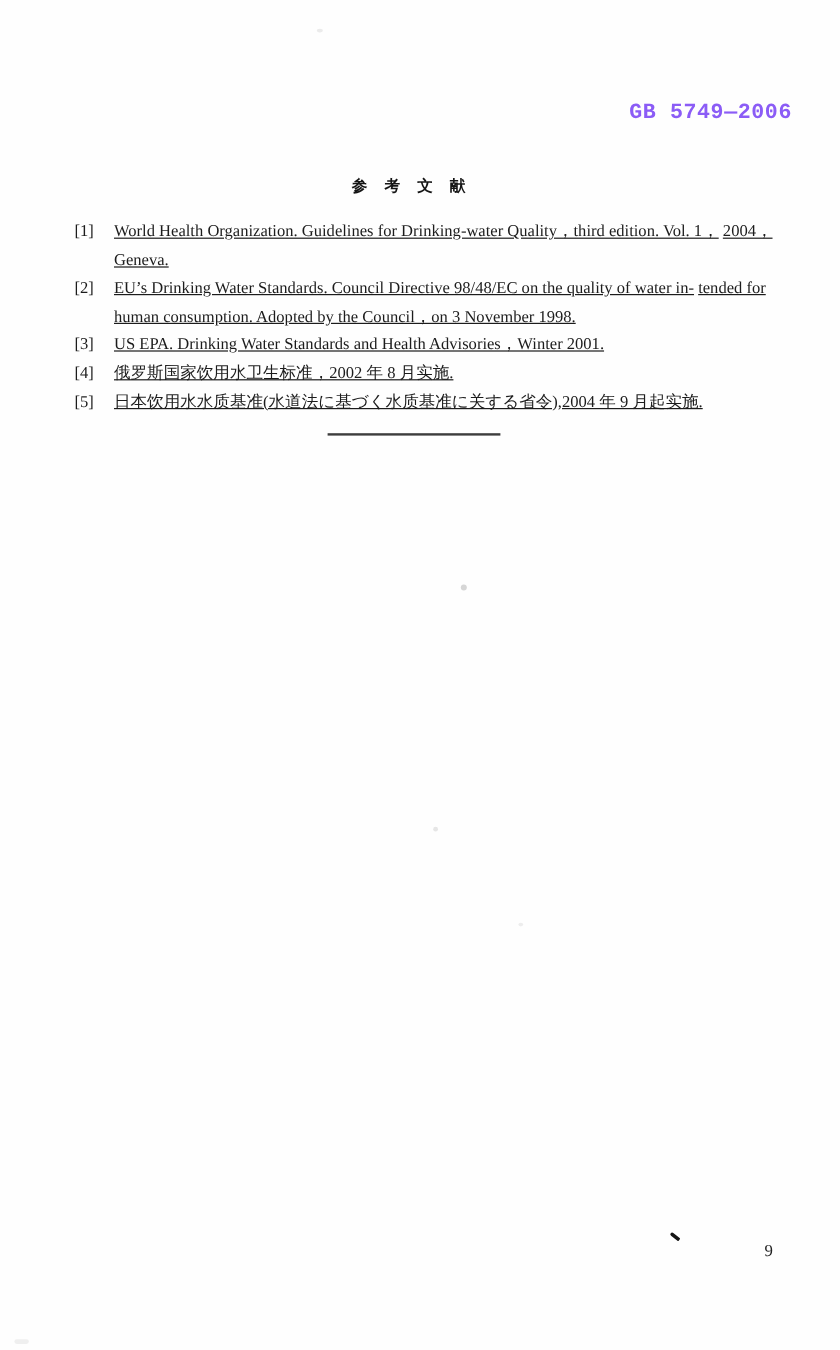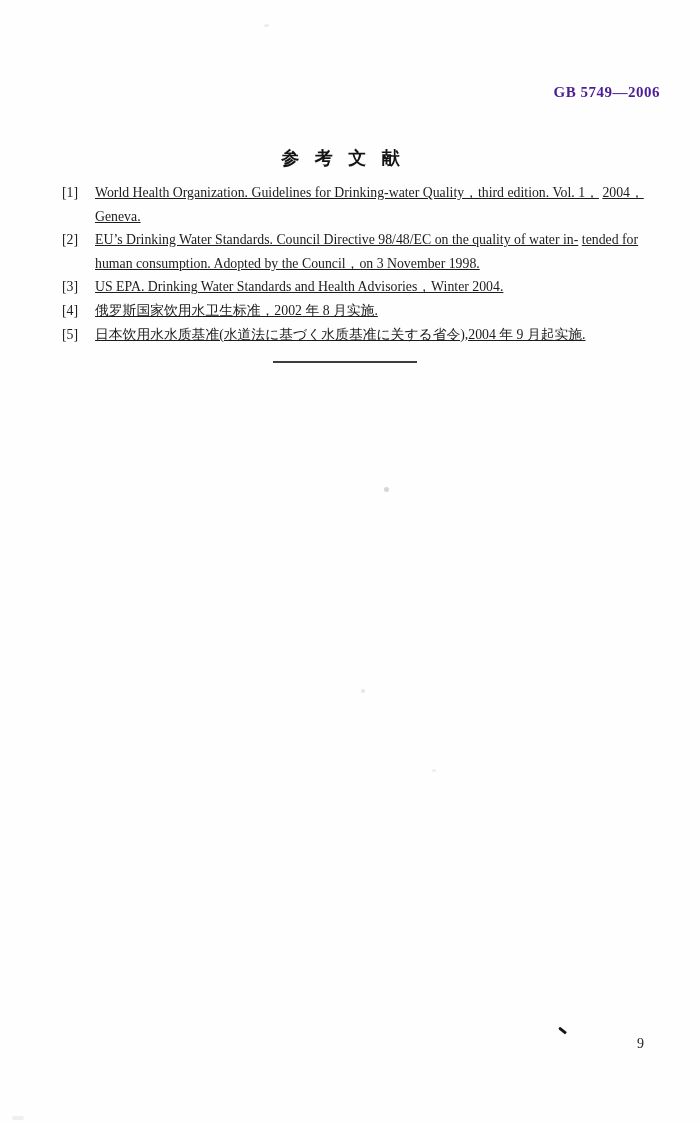--- a/index.html
+++ b/index.html
@@ -13,34 +13,34 @@
     height: 1125px;
     background: #fefefe;
     overflow: hidden;
     font-family: "Liberation Serif", "DejaVu Serif", serif;
     color: #1c1c1c;
   }
   .doc-number {
     position: absolute;
     top: 84px;
     right: 40px;
-    font-family: Liberation Serif, serif;
+    font-family: Liberation Mono, monospace;
     font-weight: bold;
-    font-size: 15px;
+    font-size: 18px;
     letter-spacing: 0.5px;
-    color: #4c1d95;
+    color: #8b5cf6;
   }
   .section-title {
     position: absolute;
     top: 146px;
     left: 0;
     width: 682px;
     margin: 0;
     text-align: center;
-    font-size: 18px;
+    font-size: 13px;
     font-weight: bold;
     letter-spacing: 1px;
     word-spacing: 9px;
     color: #141414;
   }
   .refs {
     position: absolute;
     left: 62px;
     top: 181px;
     width: 598px;
@@ -125,21 +125,21 @@
       <span class="ref-marker">[2]</span>
       <span class="ref-body">
         <span class="ref-line just">EU’s Drinking Water Standards. Council Directive 98/48/EC on the quality of water in-</span>
         <span class="ref-line">tended for human consumption. Adopted by the Council，on 3 November 1998.</span>
       </span>
     </div>
 
     <div class="ref">
       <span class="ref-marker">[3]</span>
       <span class="ref-body">
-        <span class="ref-line">US EPA. Drinking Water Standards and Health Advisories，Winter 2004.</span>
+        <span class="ref-line">US EPA. Drinking Water Standards and Health Advisories，Winter 2001.</span>
       </span>
     </div>
 
     <div class="ref">
       <span class="ref-marker">[4]</span>
       <span class="ref-body">
         <span class="ref-line">俄罗斯国家饮用水卫生标准，2002 年 8 月实施.</span>
       </span>
     </div>
 

